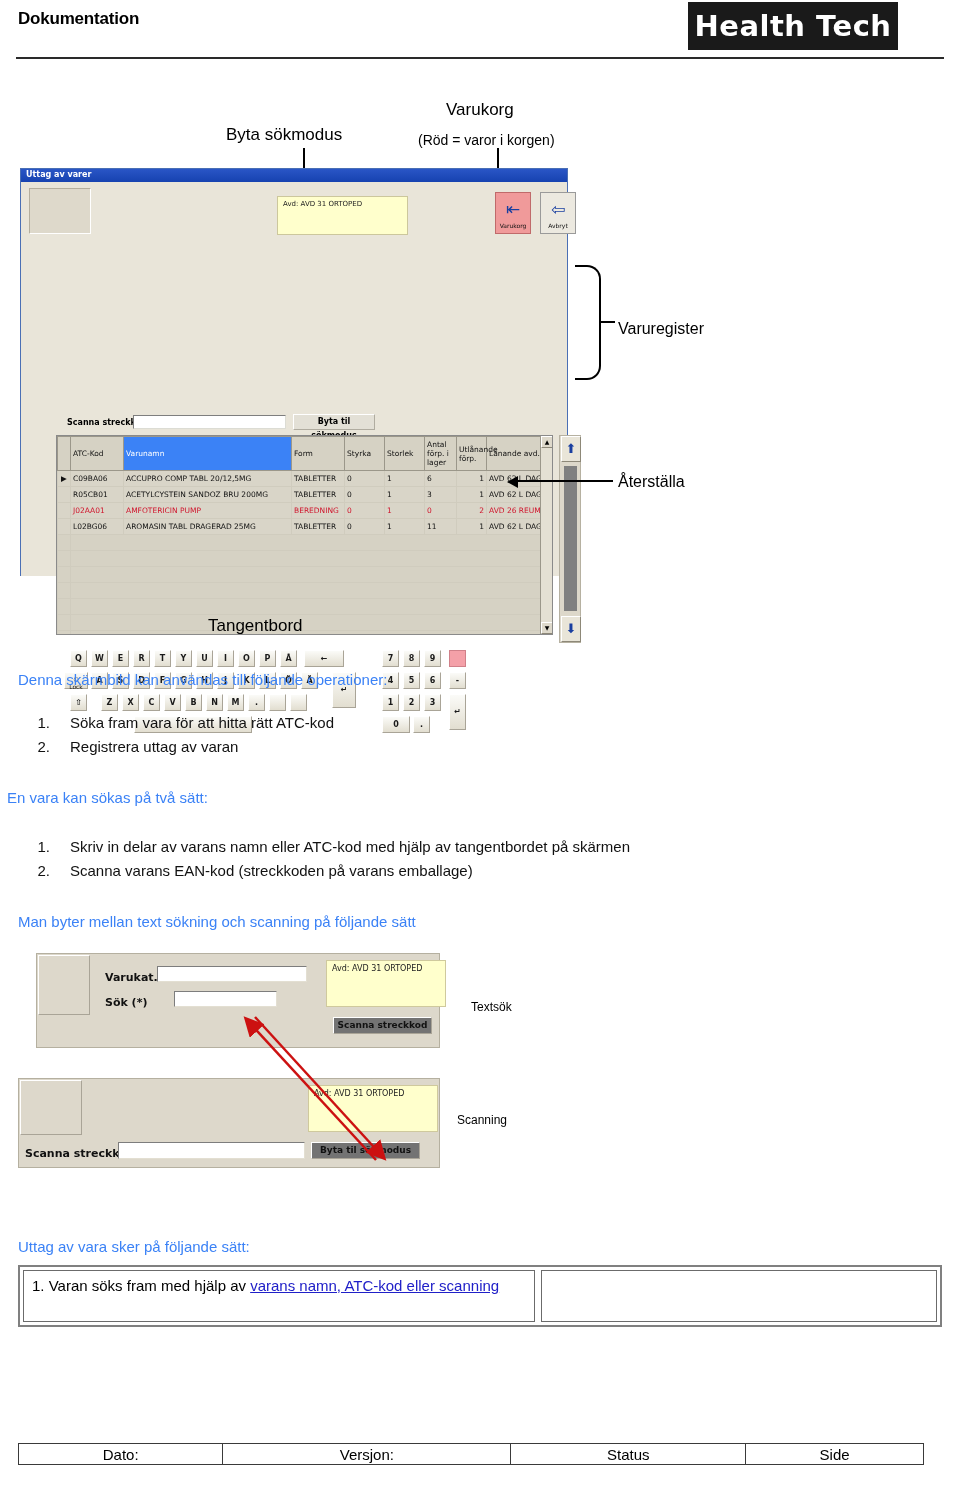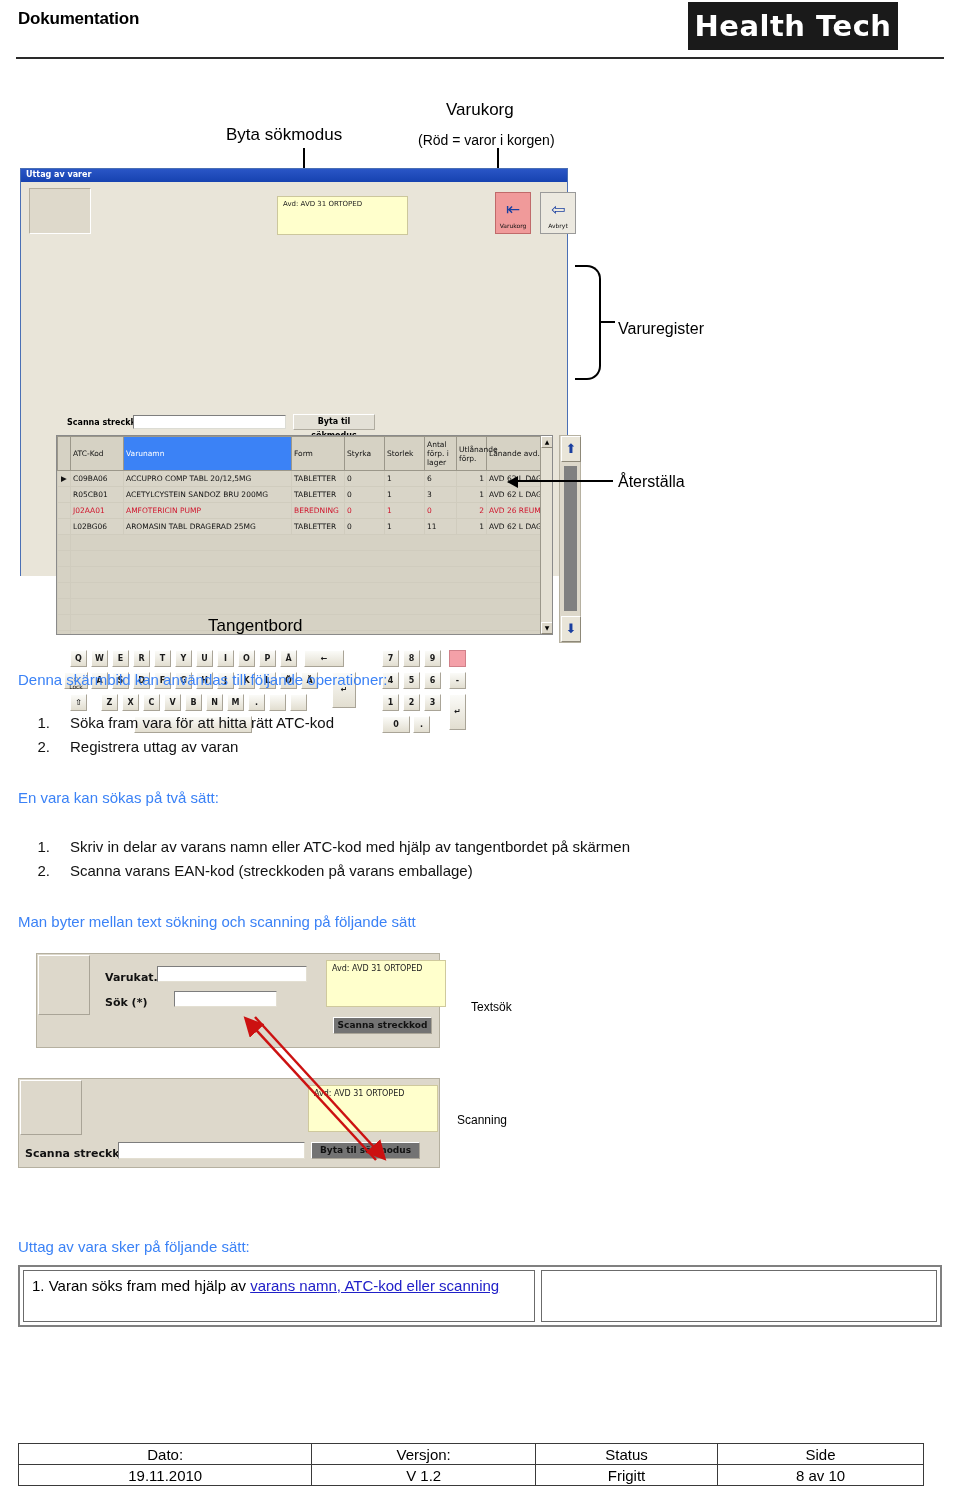--- a/index.html
+++ b/index.html
@@ -212,21 +212,21 @@
     border-top: 6px solid transparent;
     border-bottom: 6px solid transparent;
     border-right: 11px solid #000;
   }
 
   .lbl-tangentbord { position: absolute; left: 208px; top: 616px; font-size: 17px; }
 
   
   .para { position: absolute; font-size: 15px; color:#3b82f6; white-space: nowrap; }
   .p1 { left: 18px; top: 671px; }
-  .p2 { left: 18px; top: 789px; }
+  .p2 { left: 7px; top: 789px; }
   .p3 { left: 18px; top: 913px; }
   .p4 { left: 18px; top: 1238px; }
 
   .olist { position: absolute; font-size: 15px; color: #111; }
   .olist .li { position: relative; white-space: nowrap; height: 24px; }
   .olist .num { position: absolute; left: 0; width: 22px; text-align: right; }
   .olist .txt { position: absolute; left: 18px; margin-left: 24px; }
   .ol1 { left: 28px; top: 714px; }
   .ol2 { left: 28px; top: 838px; }
 
@@ -568,20 +568,14 @@
 </div>
 
 <table class="footer">
   <tbody>
       <tr>
     <th>Dato:</th>
     <th>Versjon:</th>
     <th>Status</th>
     <th>Side</th>
   </tr>
-  <tr>
-    <td>19.11.2010</td>
-    <td>V 1.2</td>
-    <td>Frigitt</td>
-    <td>8 av 10</td>
-  </tr>
 </tbody>
   </table>
 
 </body></html>

